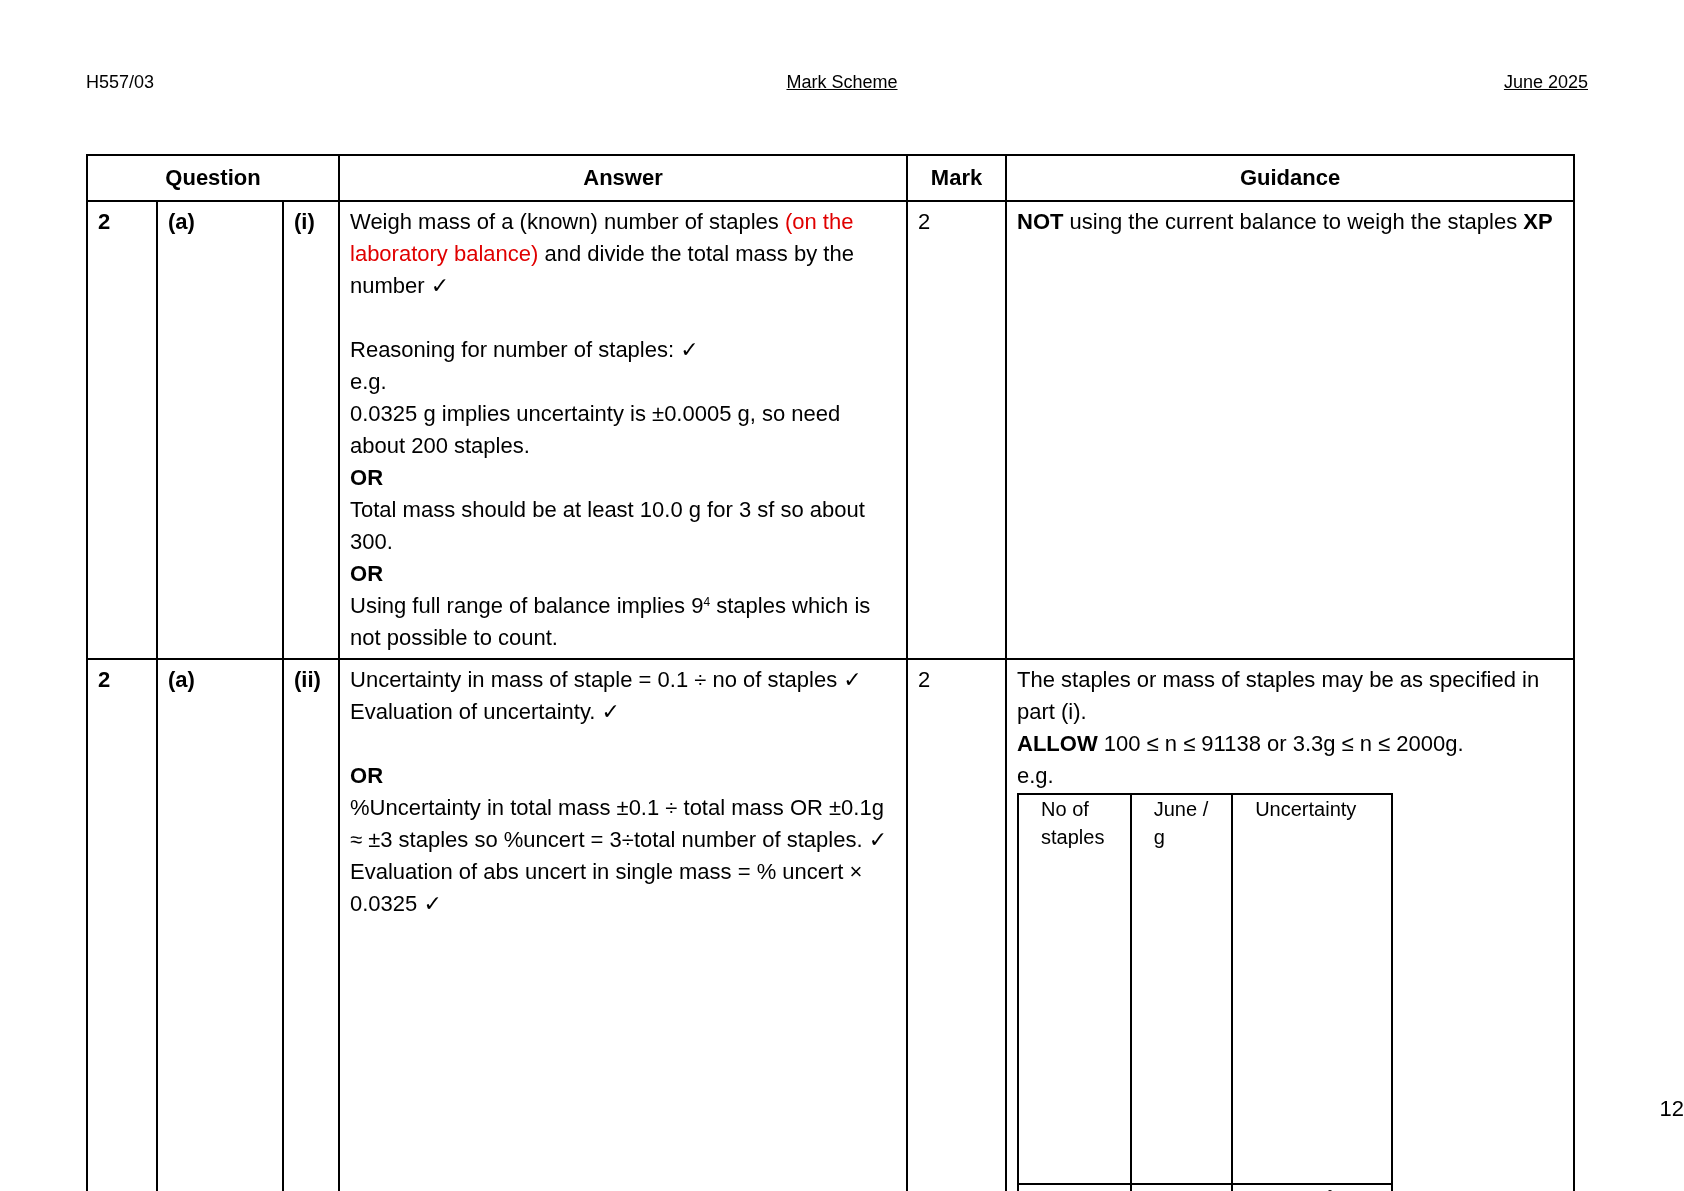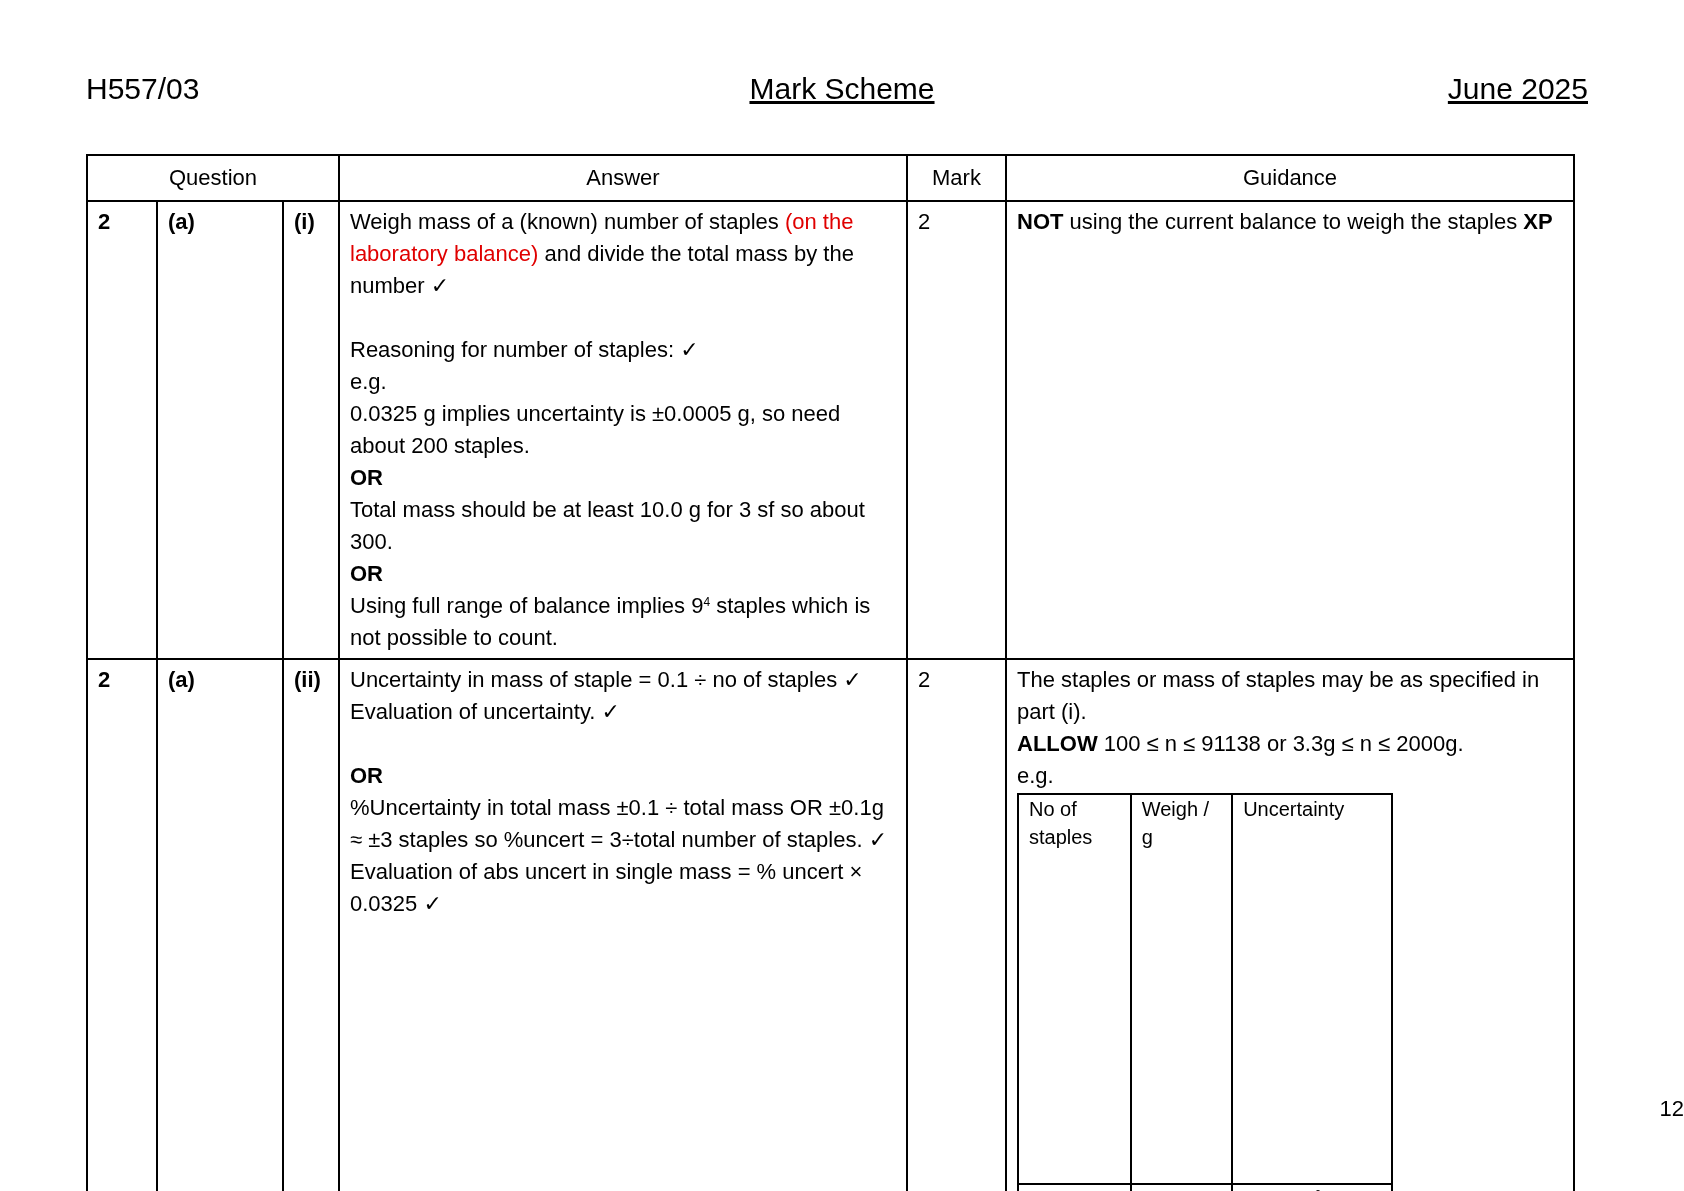--- a/index.html
+++ b/index.html
@@ -1,35 +1,35 @@
 <!DOCTYPE html>
 <html><head>
 <meta charset="utf-8">
 <style>
   html, body { margin:0; padding:0; background:#ffffff; }
   body { width:1684px; height:1191px; position:relative; overflow:hidden;
          font-family:"Liberation Sans", sans-serif; color:#000; }
-  .hdr { position:absolute; top:72px; font-size:30px; }
+  .hdr { position:absolute; top:72px; font-size:18px; }
   #hdr-left { left:86px; }
   #hdr-center { left:0; width:1684px; text-align:center;text-decoration:underline; }
   #hdr-right { right:96px;text-decoration:underline; }
   table.main { position:absolute; left:86px; top:154px; width:1487px;
                border-collapse:collapse; table-layout:fixed; }
   table.main td, table.main th { border:2px solid #000; vertical-align:top;
                font-size:22px; line-height:32px; padding:4px 10px; }
-  table.main th { font-weight:normal; text-align:center; height:36px; vertical-align:middle; }
+  table.main th { font-weight:bold; text-align:center; height:36px; vertical-align:middle; }
   table.main tr.row1 td { height:448px; }
   table.main tr.row2 td { height:388px; }
   .b { font-weight:bold; }
   .red { color:#e00000; }
   .gap { height:32px; }
   .guid2 { font-size:20px; line-height:29px; }
   table.inner { border-collapse:collapse; table-layout:fixed; width:376px; margin:1px 0 1px 0; }
   table.inner td { border:2px solid #000; font-size:20px; line-height:28px;
-                   padding:0 10px; vertical-align:top; }
+                   padding:0 22px; vertical-align:top; }
   sup { font-size:12px; line-height:0; vertical-align:7px; }
   #page-num { position:absolute; top:1096px; left:0; width:1684px; text-align:right; font-size:22px; }
 </style>
 </head>
 <body>
 
 <div class="hdr" id="hdr-left">H557/03</div>
 <div class="hdr" id="hdr-center">Mark Scheme</div>
 <div class="hdr" id="hdr-right">June 2025</div>
 
@@ -88,21 +88,21 @@
       <div>e.g.</div>
       <table class="inner">
         <colgroup>
               <col style="width:110px">
               <col style="width:99px">
               <col style="width:156px">
             </colgroup>
         <tbody>
               <tr>
           <td>No of staples</td>
-          <td>Weigh / g</td>
+          <td>June / g</td>
           <td>Uncertainty</td>
         </tr>
         <tr>
           <td>61500</td>
           <td>2000</td>
           <td><span>1.6 ×10</span><sup>-6</sup></td>
         </tr>
 
       </tbody>
           </table>

